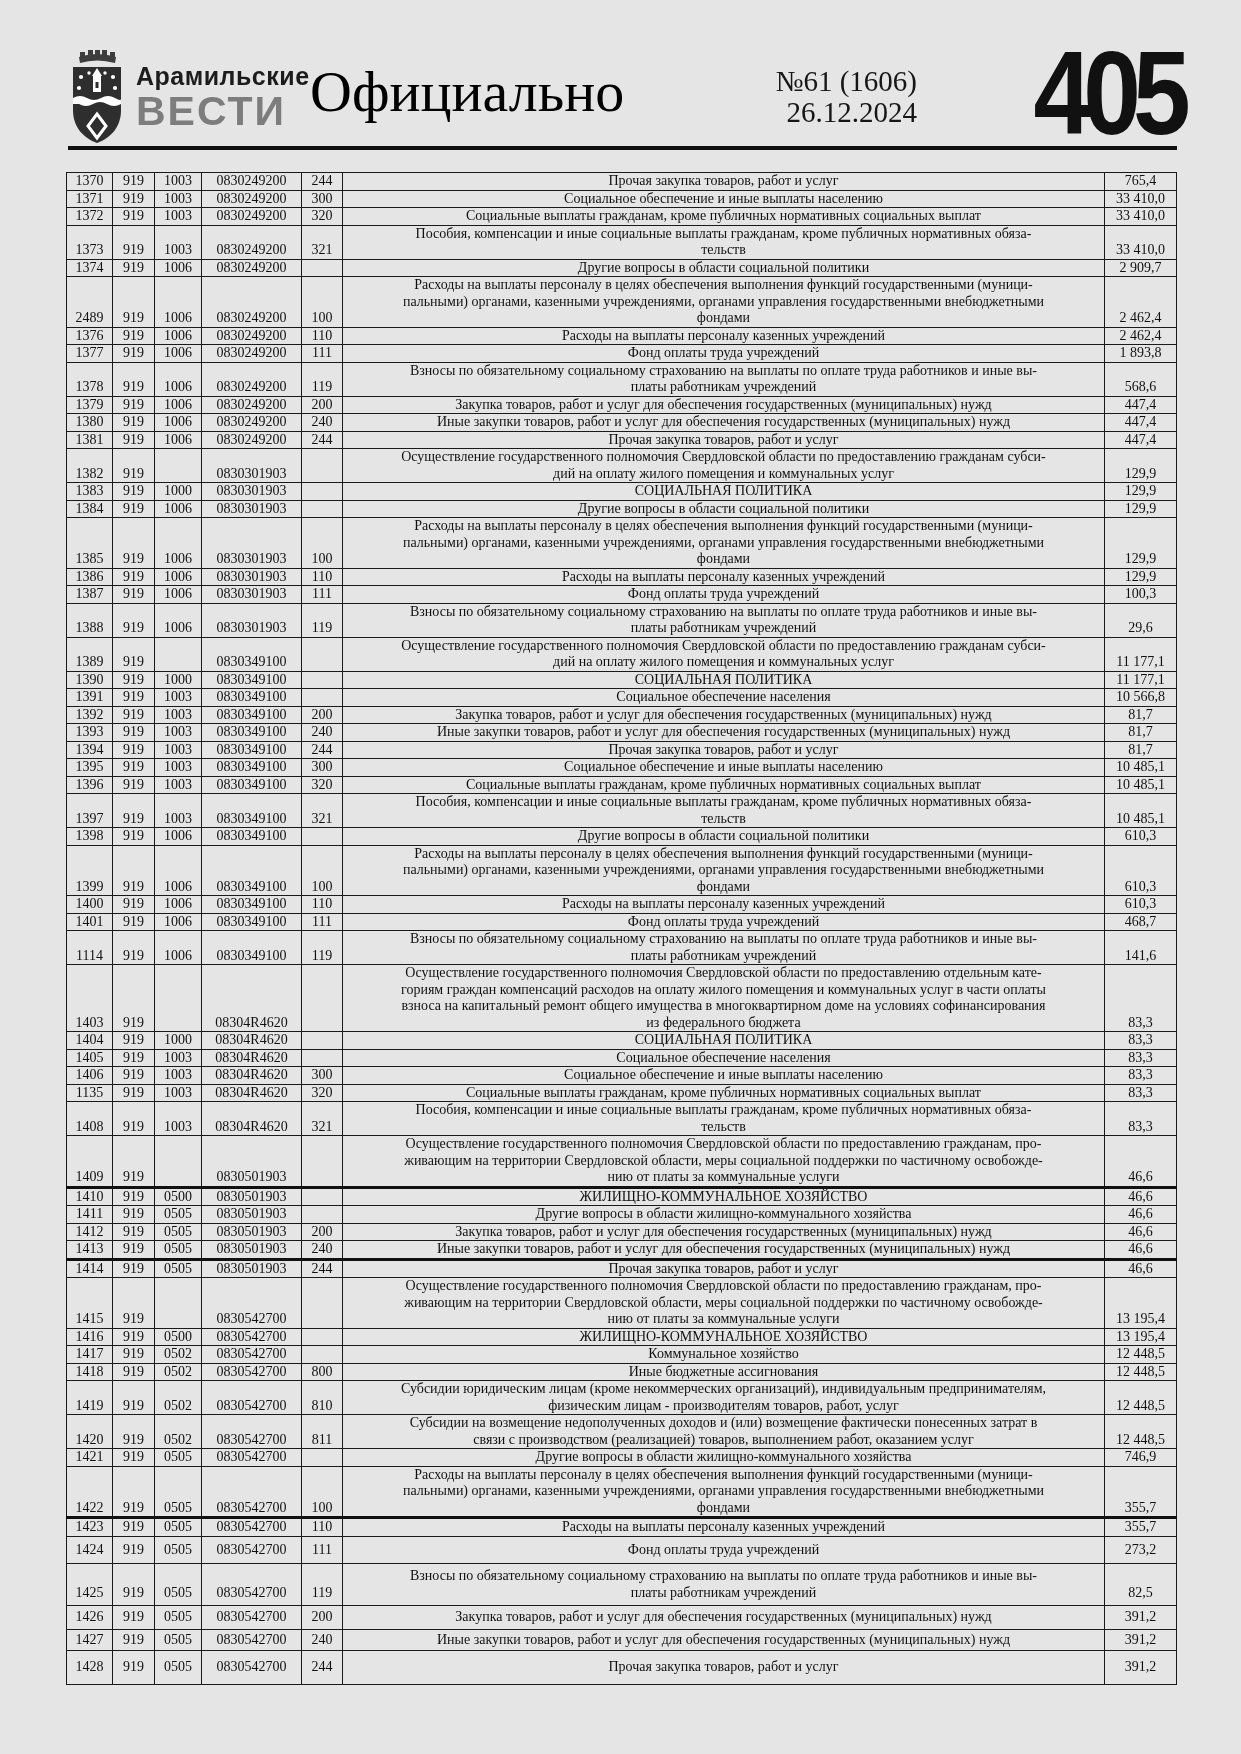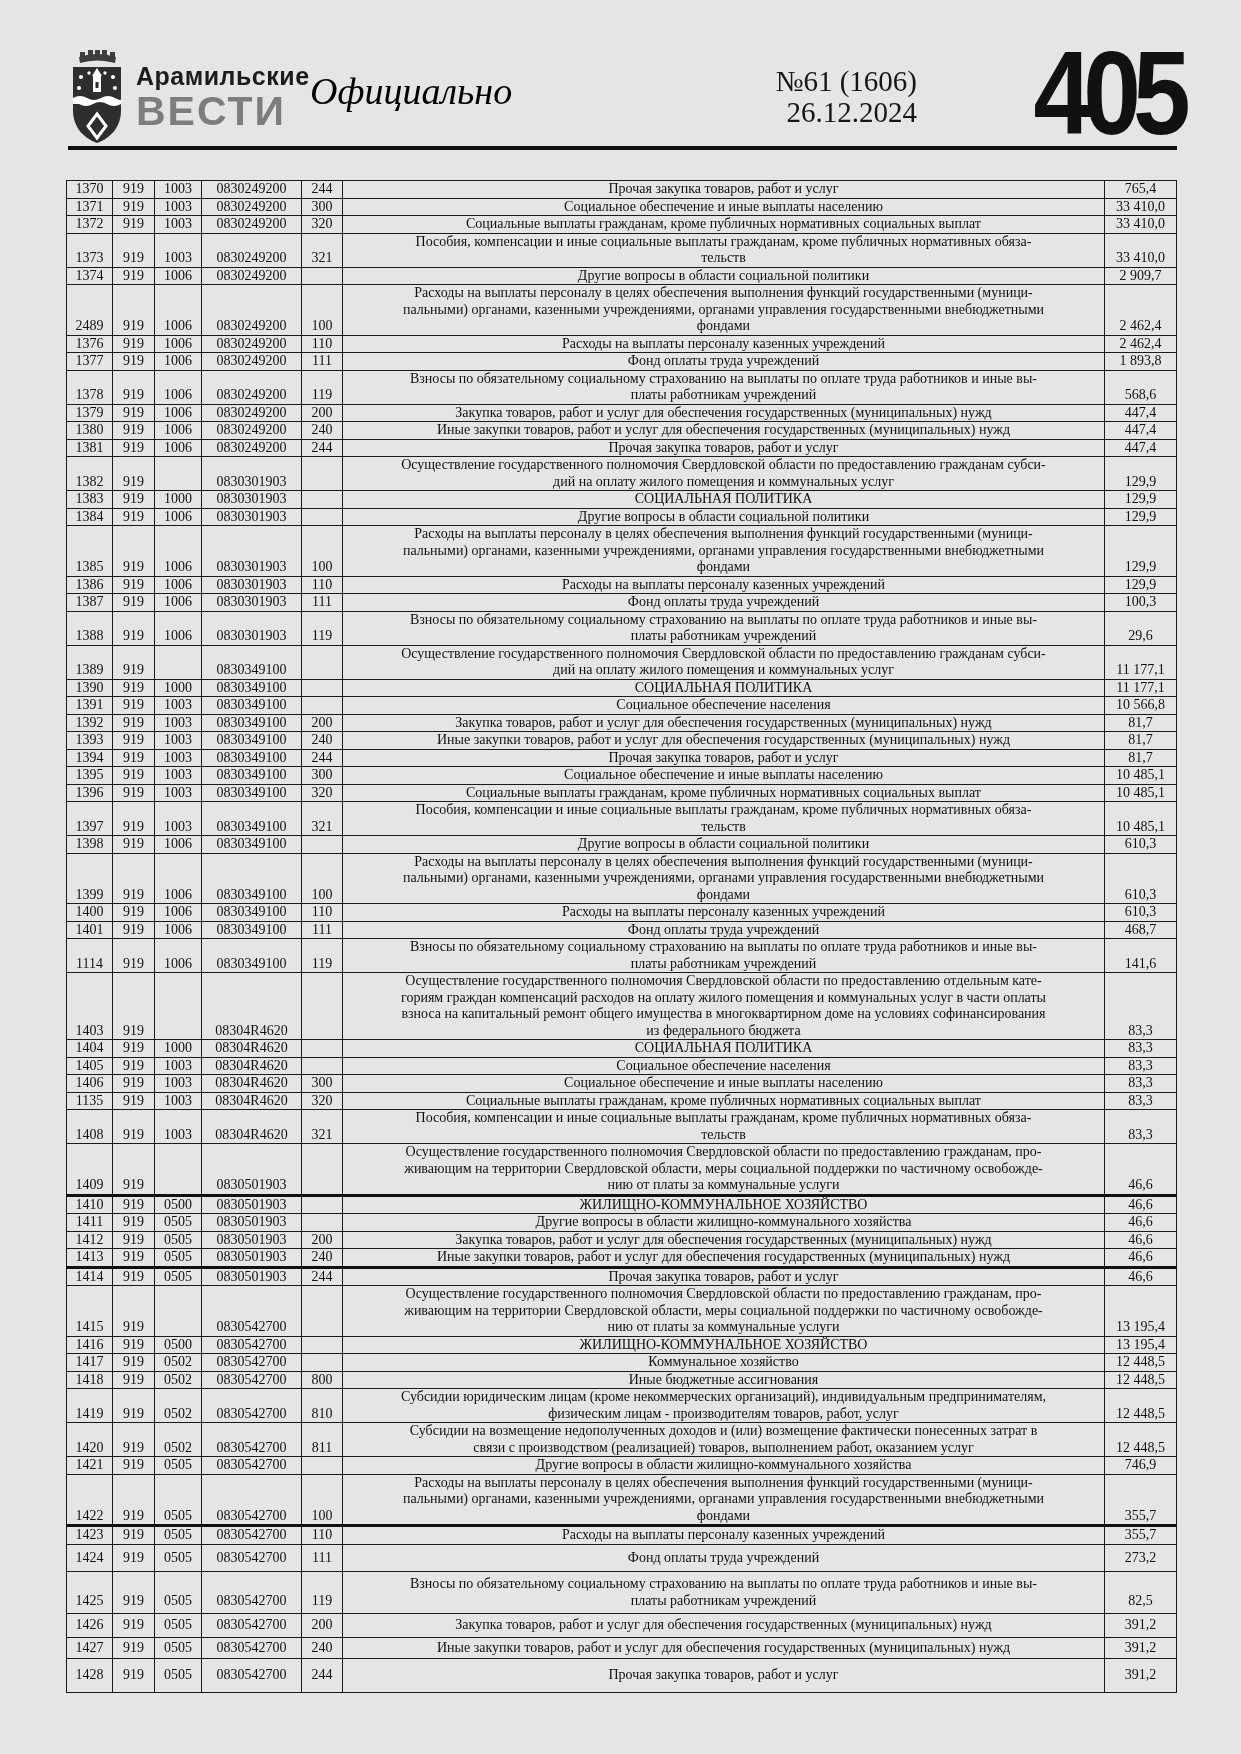--- a/index.html
+++ b/index.html
@@ -8,31 +8,31 @@
 
   
   .masthead{position:absolute;left:68px;top:48px;width:1109px;height:100px;}
   .brand{position:absolute;left:0;top:2px;display:flex;align-items:flex-start;}
   .coa{display:block;}
   .brand-text{margin-left:10px;line-height:1;}
   .brand-top{font-family:"Liberation Sans",sans-serif;font-weight:bold;font-size:25px;
              color:#1c1c1c;letter-spacing:.5px;margin-top:14px;}
   .brand-bottom{font-family:"Liberation Sans",sans-serif;font-weight:bold;font-size:41px;
              color:#7d7d7d;letter-spacing:2px;margin-top:2px;}
-  .section-title{position:absolute;left:242px;top:21px;font-family:"Liberation Serif",serif;
-             font-style:italic;font-size:38px;color:#000;}
+  .section-title{position:absolute;left:242px;top:10px;font-family:"Liberation Serif",serif;
+             font-size:58px;color:#000;}
   .issue{position:absolute;right:260px;top:18px;text-align:right;
              font-family:"Liberation Serif",serif;font-size:29px;color:#161616;line-height:1.08;}
   .page-number{position:absolute;right:-6px;top:-14px;font-family:"Liberation Sans",sans-serif;
              font-weight:bold;font-size:118px;color:#111;letter-spacing:-9px;
              transform:scaleX(.88);transform-origin:100% 0;line-height:1;}
   .masthead-rule{position:absolute;left:68px;top:146px;width:1109px;height:4px;background:#111;}
 
   
-  table.budget{position:absolute;left:66px;top:180px;width:1111px;border-collapse:collapse;
+  table.budget{position:absolute;left:66px;top:172px;width:1111px;border-collapse:collapse;
              table-layout:fixed;font-size:14px;line-height:16.5px;color:#111;}
   table.budget td{border:1px solid #1a1a1a;vertical-align:bottom;text-align:center;
              padding:0 3px;overflow:hidden;}
   table.budget{border:1.5px solid #1a1a1a;}
   td.c-desc{white-space:pre-line;}
   td.c-amt{white-space:nowrap;margin-left:26px;}
   tr.thick-top td{border-top:3px solid #111;}
 </style>
 </head>
 <body>

